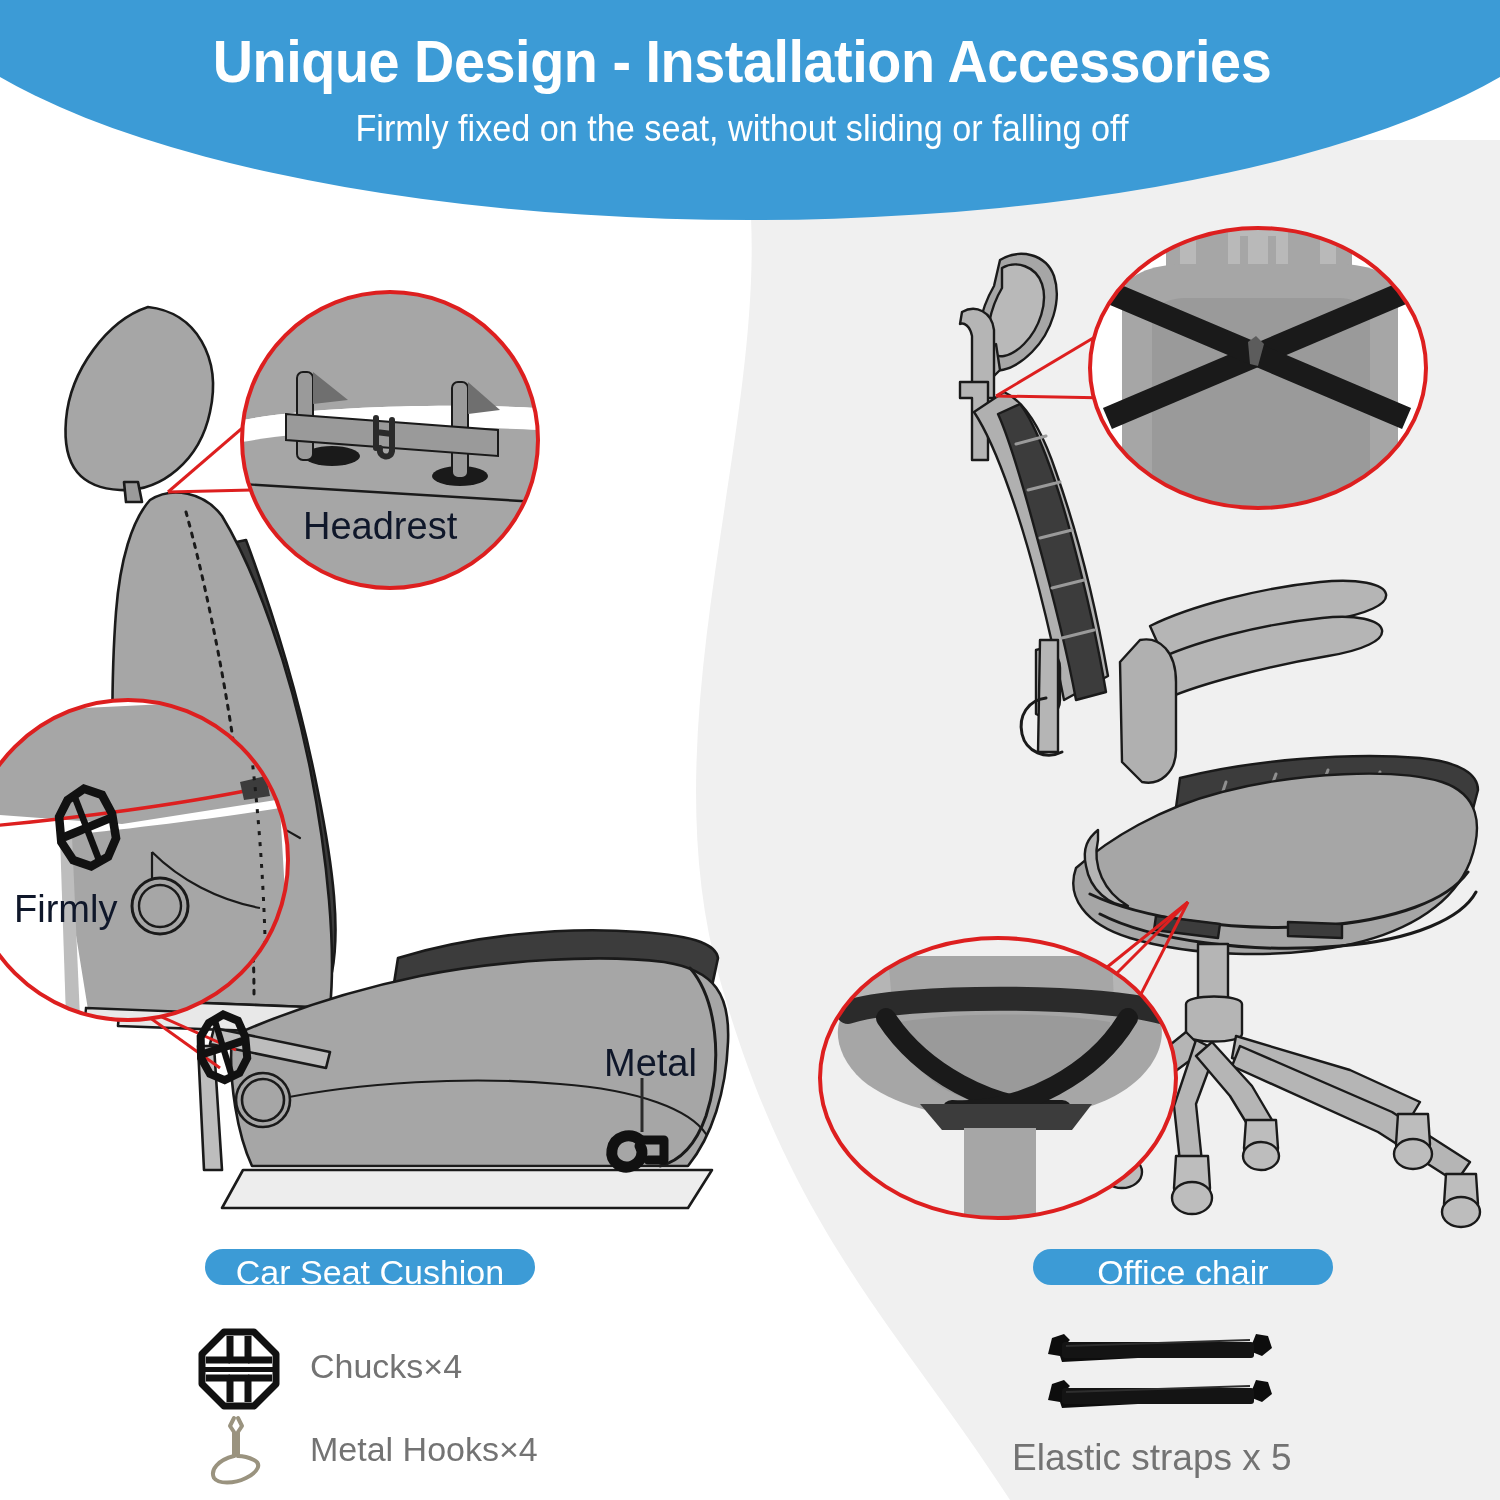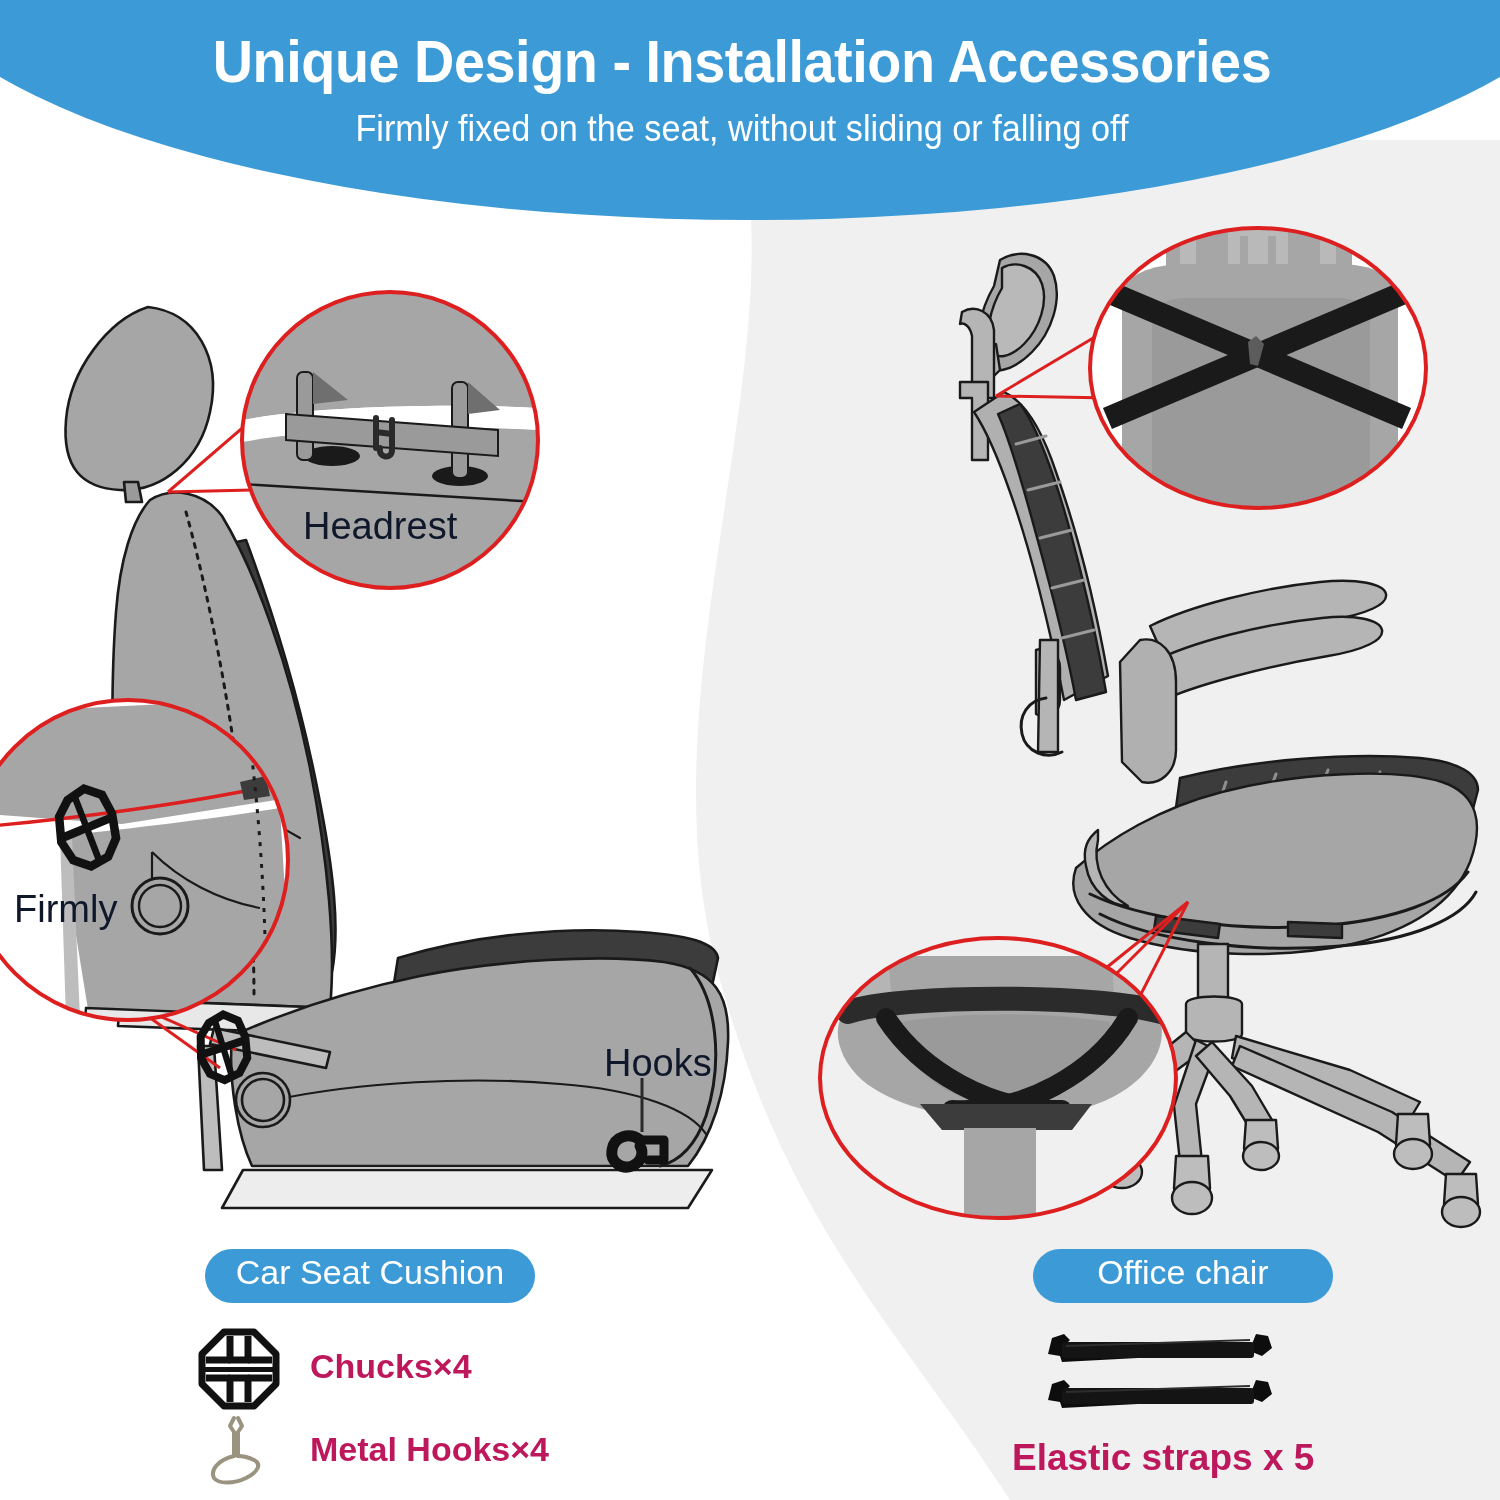--- a/index.html
+++ b/index.html
@@ -77,33 +77,32 @@
   }
   
   .pill {
     position: absolute;
     background: #3c9bd6;
     color: #ffffff;
     border-radius: 999px;
     font-size: 34px;
     text-align: center;
     line-height: 46px;
-    height: 54px;
+    height: 36px;
     z-index: 25;
   }
   #pill-left  { left: 205px;  top: 1249px; width: 330px; }
   #pill-right { left: 1033px;  top: 1249px; width: 300px; }
   
   .legend-label {
     position: absolute;
-    color: #be185d;
+    color: #737373;
     font-size: 34px;
     white-space: nowrap;
     z-index: 25;
-    font-weight: bold;
   }
   #lbl-chucks { left: 310px; top: 1347px; }
   #lbl-hooks  { left: 310px; top: 1430px; }
   #lbl-straps { left: 1012px; top: 1437px; font-size: 37px; }
   .legend-icon { position: absolute; z-index: 25; }
   #ico-chuck { left: 196px; top: 1326px; }
   #ico-hook  { left: 204px; top: 1412px; }
   #ico-straps{ left: 1030px; top: 1322px; }
   
   .callout-text {
@@ -444,21 +443,21 @@
 
         <path d="M 920 1104 L 1092 1104 L 1072 1130 L 942 1130 Z" fill="#3c3c3c"></path>
         <path d="M 964 1128 L 1036 1128 L 1036 1224 L 964 1224 Z" fill="#a6a6a6"></path>
       </g>
       <ellipse cx="998" cy="1078" rx="178" ry="140" fill="none" stroke="#dd1f1f" stroke-width="4"></ellipse>
     </g>
   </svg>
 
   <div class="callout-text" id="txt-headrest">Headrest</div>
   <div class="callout-text" id="txt-chuck">Firmly</div>
-  <div class="callout-text" id="txt-hook">Hooks</div>
+  <div class="callout-text" id="txt-hook">Metal</div>
 
   <div id="banner-wrap">
     <div id="banner-shape"></div>
   </div>
   <div id="banner-text">
     <div id="banner-title">Unique Design - Installation Accessories</div>
     <div id="banner-sub">Firmly fixed on the seat, without sliding or falling off</div>
   </div>
 
   <div class="pill" id="pill-left">Car Seat Cushion</div>

